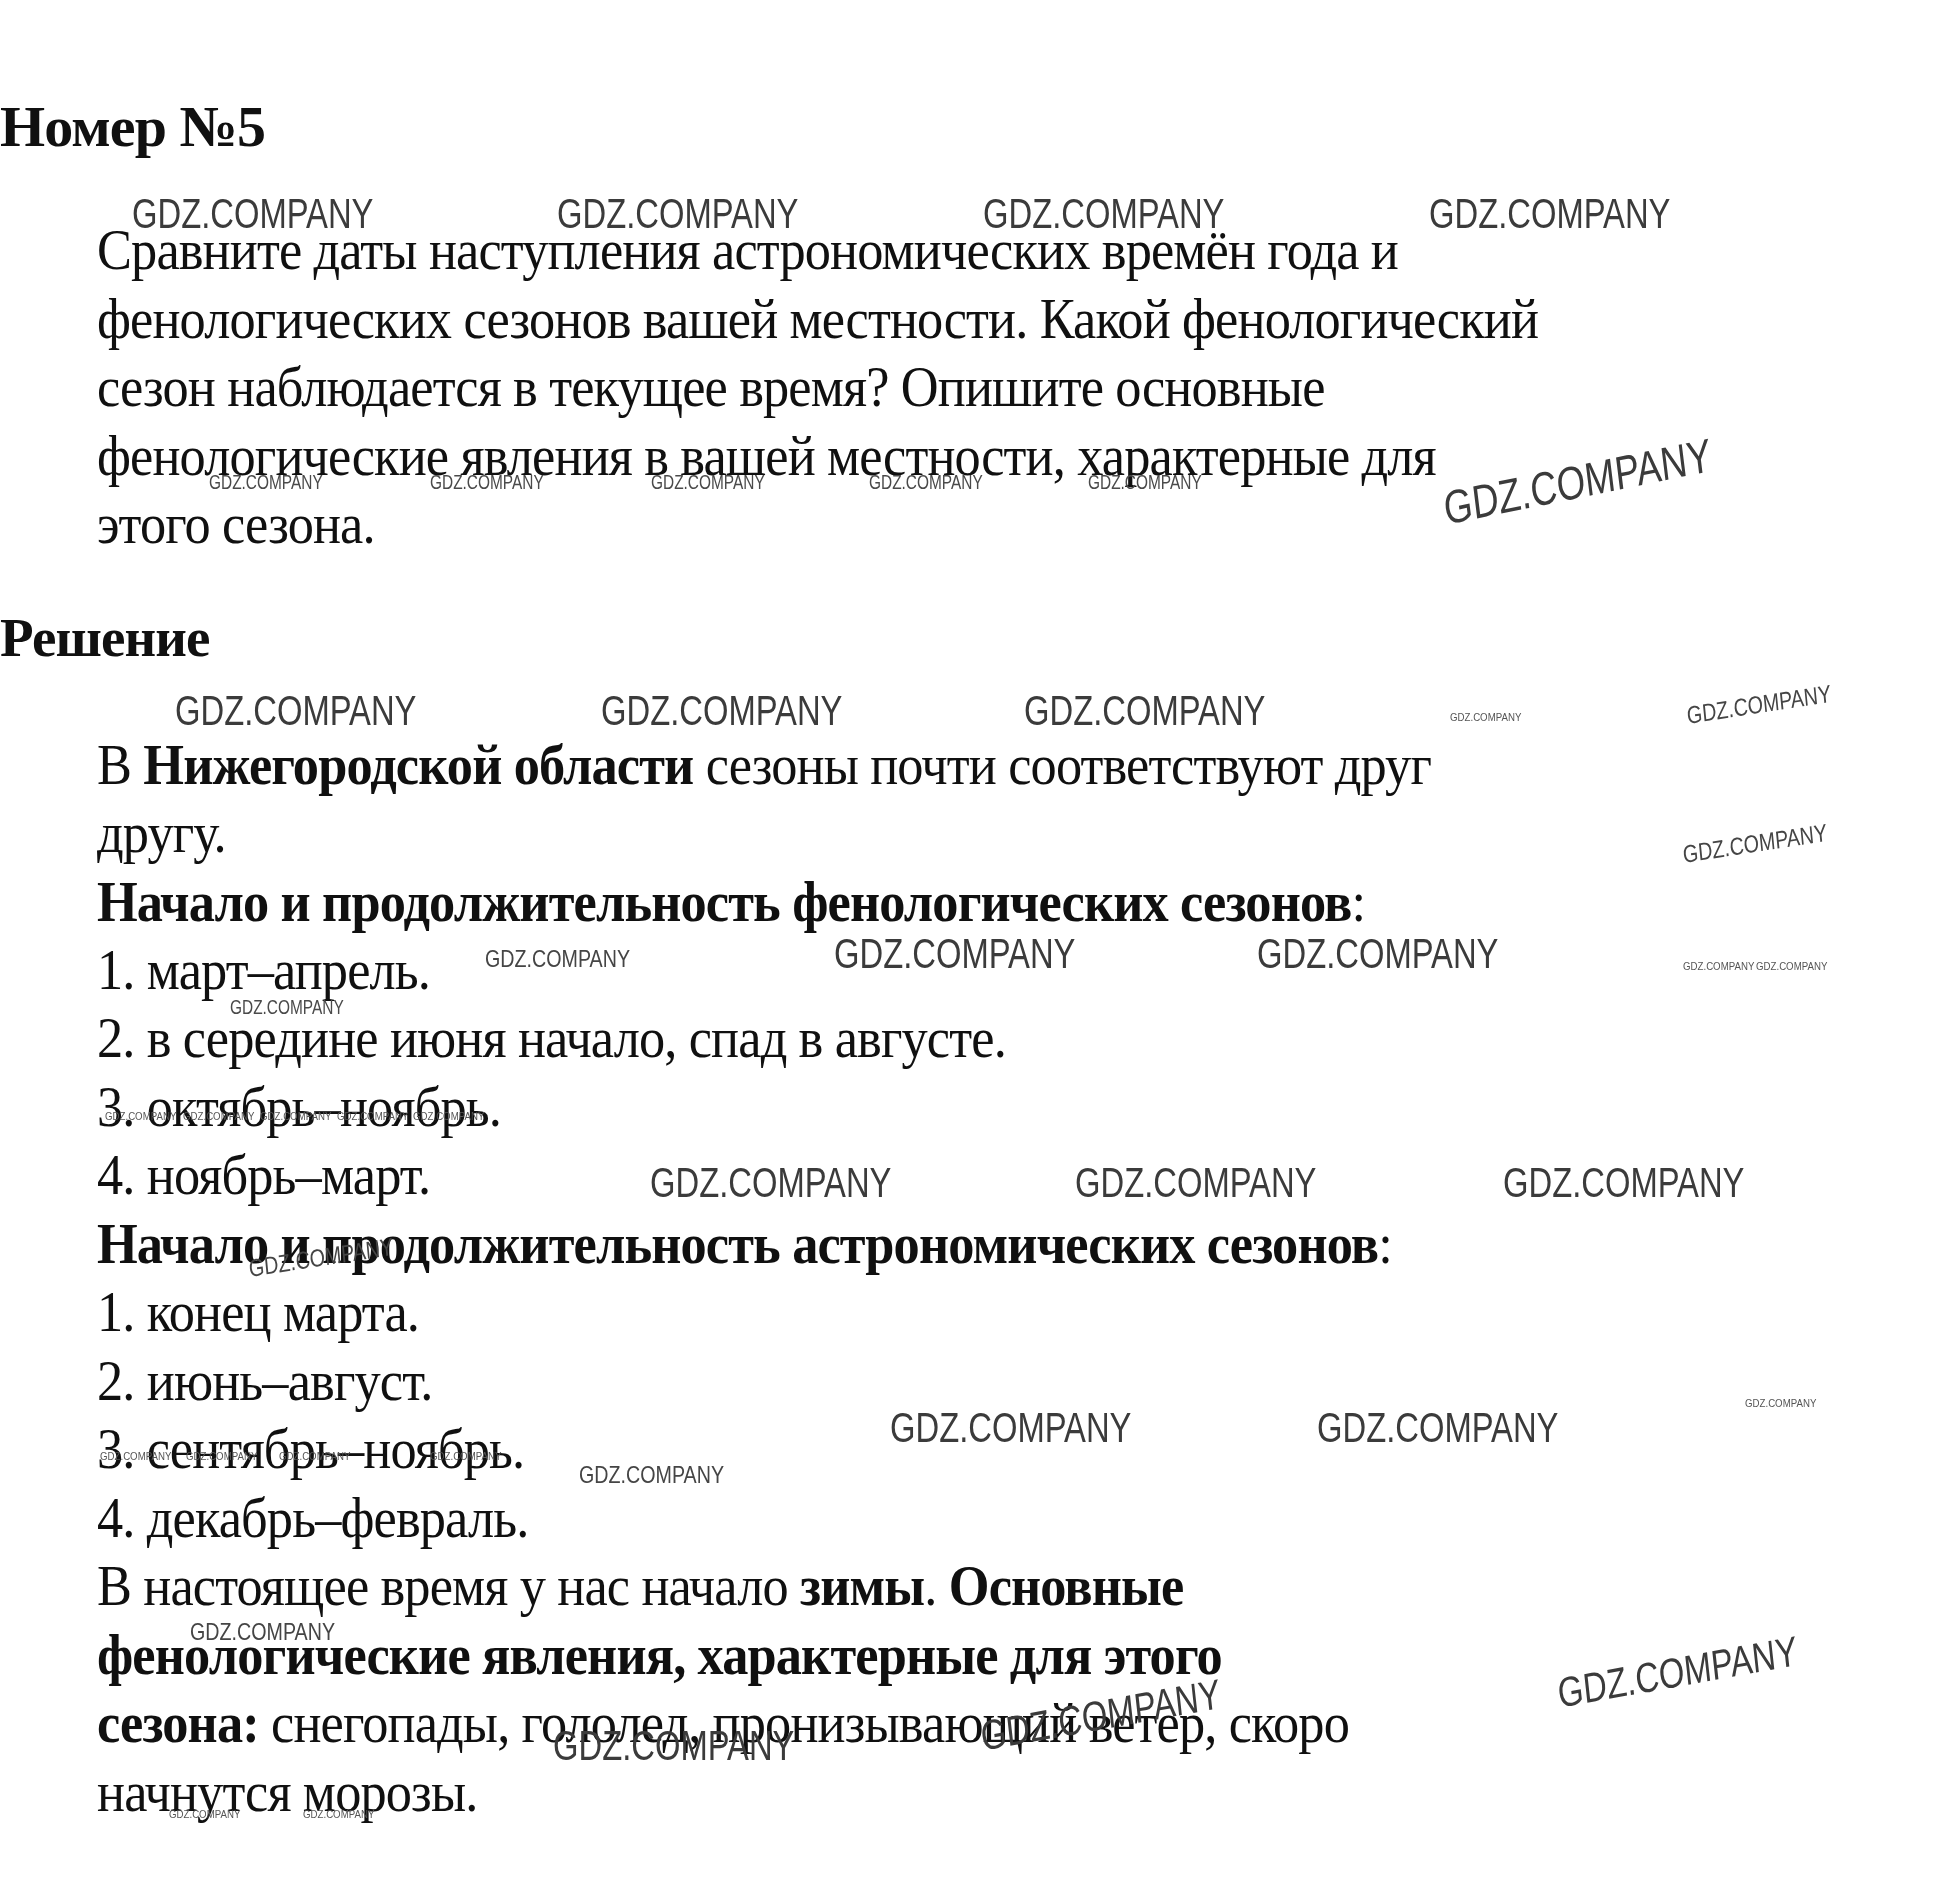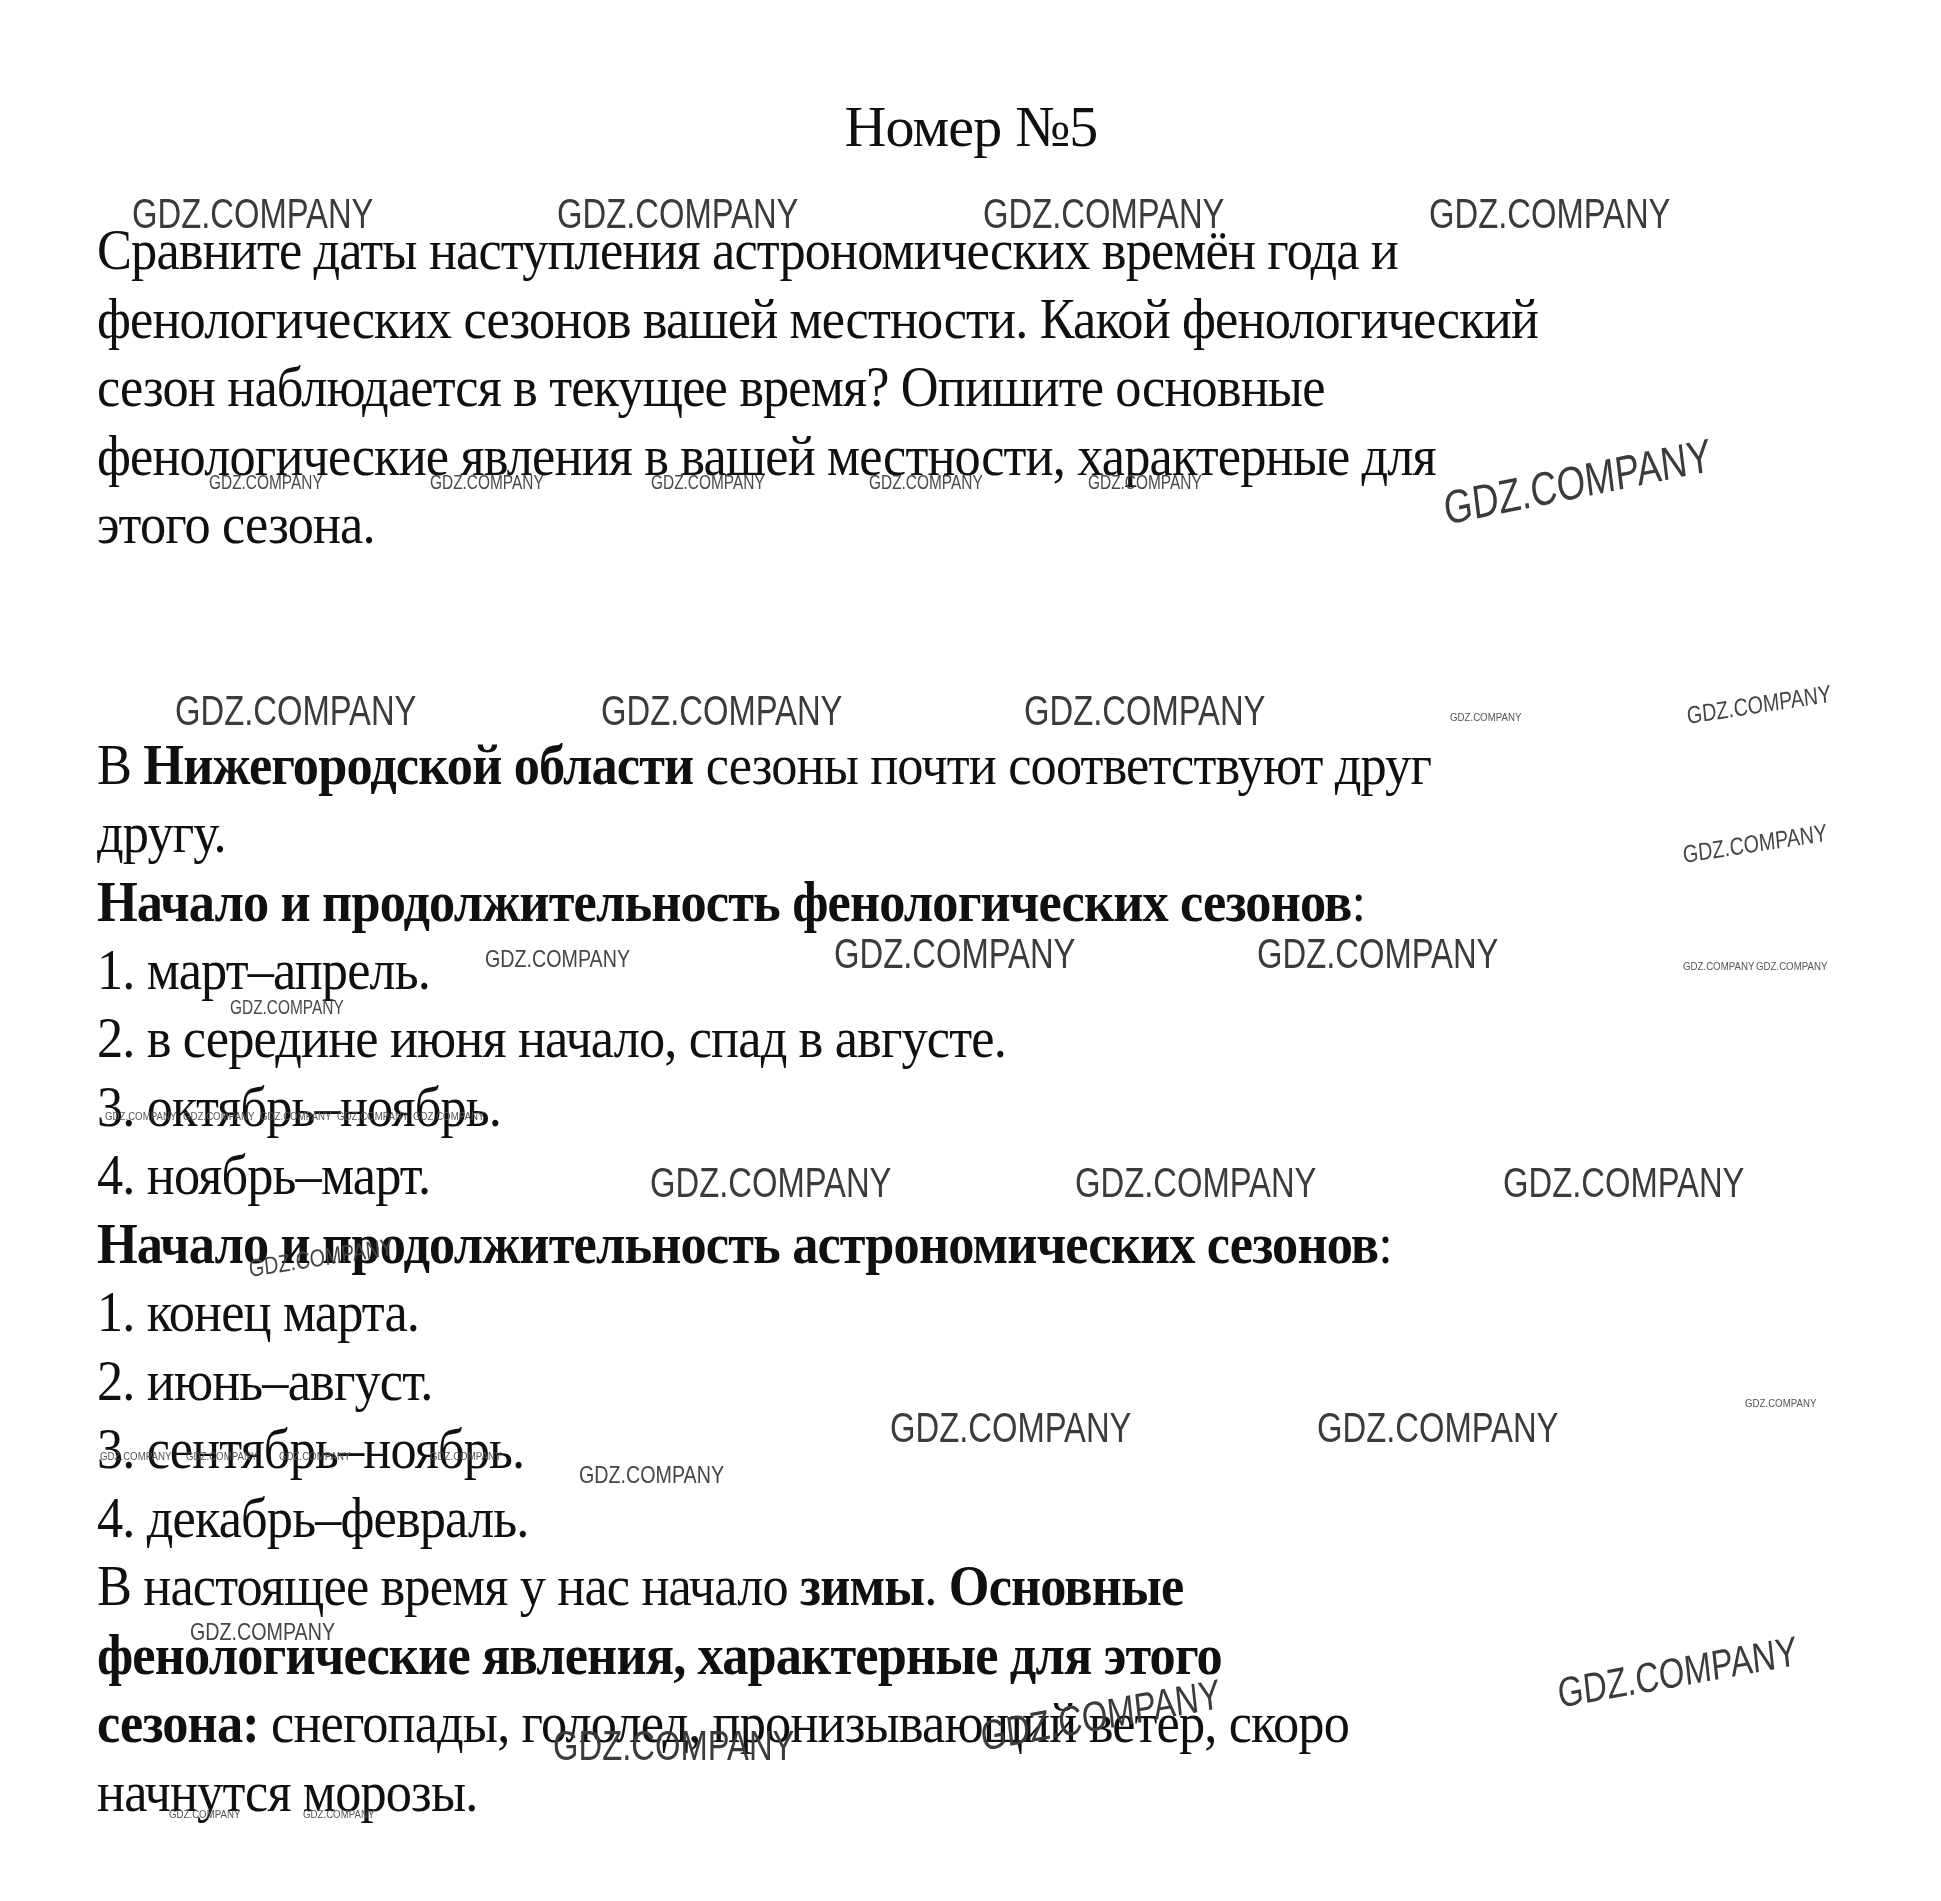--- a/index.html
+++ b/index.html
@@ -15,21 +15,21 @@
     position: absolute;
     white-space: nowrap;
     font-size: 54px;
     line-height: 1.04;
     color: #101010;
     letter-spacing: -0.9px;
     transform: scale(0.97, 1.04);
     transform-origin: 0 0;
   }
   .tl b { font-weight: bold; }
-  .center { left: 0; right: 0; text-align: center; transform: none; }
+  .center { left: 0; right: 0; transform: none; font-weight: bold; }
   .title { font-size: 58px; }
   .solution { font-size: 55px; }
   .wm {
     position: absolute;
     font-family: "Liberation Sans", sans-serif;
     color: #3b3b3b;
     white-space: nowrap;
     transform-origin: 0 50%;
     letter-spacing: 0;
   }
@@ -60,20 +60,21 @@
   <div class="tl" style="left:97px;top:427px">фенологические явления в вашей местности, характерные для</div>
   <div class="tl" style="left:97px;top:495px">этого сезона.</div>
 
   <span class="wm wm-xs" style="left:209px;top:472px">GDZ.COMPANY</span>
   <span class="wm wm-xs" style="left:430px;top:472px">GDZ.COMPANY</span>
   <span class="wm wm-xs" style="left:651px;top:472px">GDZ.COMPANY</span>
   <span class="wm wm-xs" style="left:869px;top:472px">GDZ.COMPANY</span>
   <span class="wm wm-xs" style="left:1088px;top:472px">GDZ.COMPANY</span>
   <span class="wm wm-l tilt" style="left:1444px;top:481px">GDZ.COMPANY</span>
 
+  <div class="tl solution center" style="top:609px">Решение</div>
 
   <span class="wm wm-m" style="left:175px;top:687px">GDZ.COMPANY</span>
   <span class="wm wm-m" style="left:601px;top:687px">GDZ.COMPANY</span>
   <span class="wm wm-m" style="left:1024px;top:687px">GDZ.COMPANY</span>
   <span class="wm wm-t" style="left:1450px;top:711px">GDZ.COMPANY</span>
   <span class="wm wm-s tilt" style="left:1687px;top:702px">GDZ.COMPANY</span>
 
   <div class="tl" style="left:97px;top:736px"><span>В </span><b>Нижегородской области</b><span> сезоны почти соответствуют друг</span></div>
   <div class="tl" style="left:97px;top:804px">другу.</div>
   <span class="wm wm-s tilt" style="left:1683px;top:841px">GDZ.COMPANY</span>

